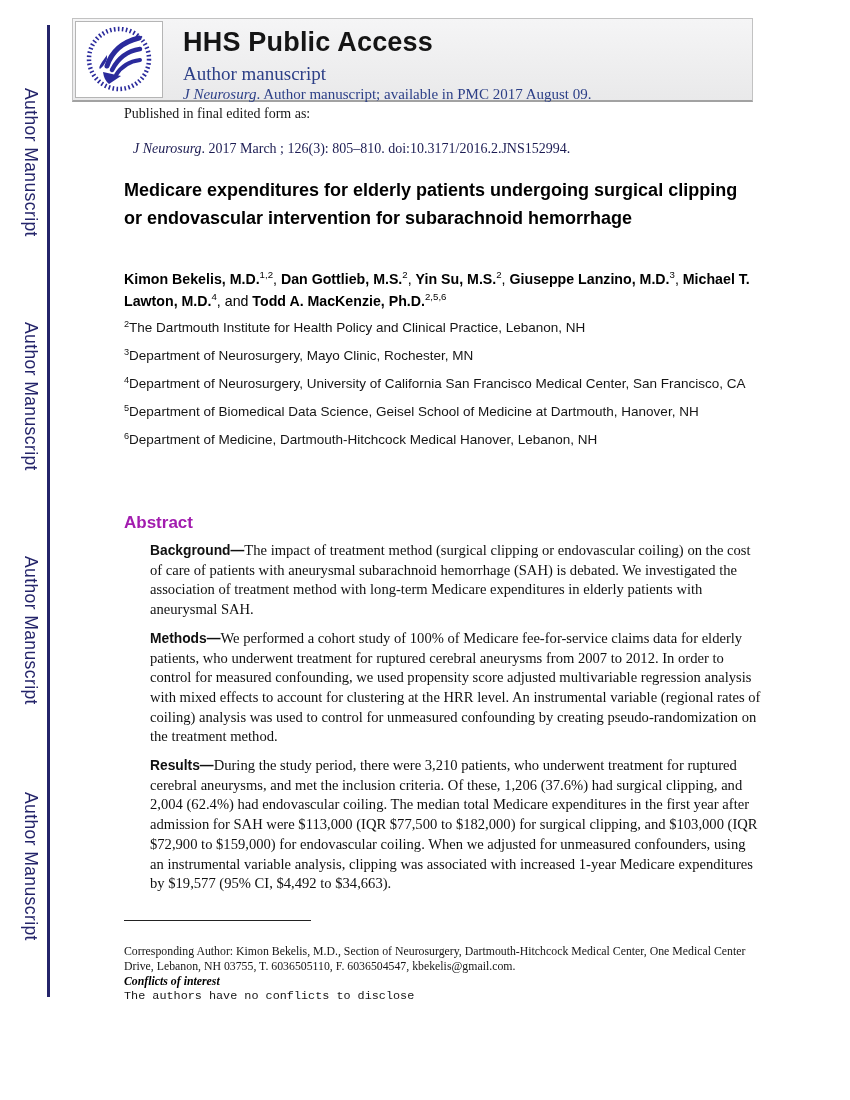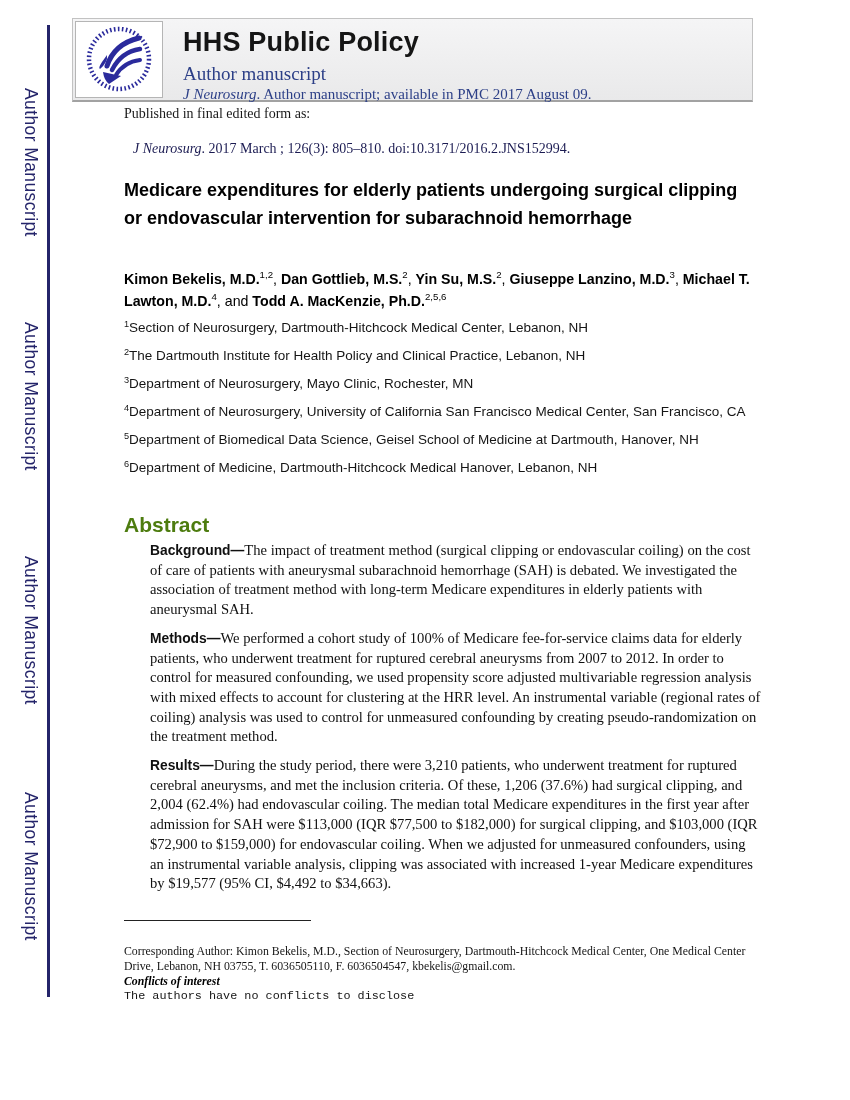--- a/index.html
+++ b/index.html
@@ -63,21 +63,21 @@
     font-size:14.2px; font-weight:bold; line-height:22px; color:#000;
   }
   .authors .sep { font-weight:normal; }
   sup { font-size:68%; line-height:0; vertical-align:super; font-weight:normal; }
   .affils { position:absolute; left:124px; top:318px; width:622px; }
   .affil { font-size:13.5px; line-height:19px; margin-bottom:9px; color:#151515; }
 
   
   .abs-heading {
     position:absolute; left:124px; top:513px;
-    font-size:21px; font-weight:bold; color:#4d7c0f;
+    font-size:17px; font-weight:bold; color:#a21caf;
   }
   .abs-body { position:absolute; left:150px; top:541px; width:612px; }
   .abs-para {
     font-family:"Liberation Serif", serif;
     font-size:14.6px; line-height:19.7px; color:#101010;
     margin:0 0 9px 0; text-align:left;
   }
   .abs-para .lbl {
     font-family:"Liberation Sans", sans-serif;
     font-weight:bold; font-size:13.8px;margin-top:31px;
@@ -117,36 +117,35 @@
   <div class="logo-box">
     <svg width="86" height="75" viewBox="0 0 86 75">
       <circle cx="43" cy="37" r="30" fill="none" stroke="#2a2a9c" stroke-width="4.5" stroke-dasharray="1.6 2.4"></circle>
       <path d="M63 16 Q38 22 31 44" fill="none" stroke="#2a2a9c" stroke-width="5" stroke-linecap="round"></path>
       <path d="M64 27 Q45 30 36 48" fill="none" stroke="#2a2a9c" stroke-width="4.5" stroke-linecap="round"></path>
       <path d="M64 38 Q48 40 40 53" fill="none" stroke="#2a2a9c" stroke-width="4" stroke-linecap="round"></path>
       <path d="M24 47 Q32 40 31 33 L26 40 Q22 46 24 47 Z" fill="#2a2a9c"></path>
       <path d="M27 50 L45 54 L33 62 Q28 58 27 50 Z" fill="#2a2a9c"></path>
     </svg>
   </div>
-  <div class="banner-title">HHS Public Policy</div>
+  <div class="banner-title">HHS Public Access</div>
   <div class="banner-sub serif">Author manuscript</div>
   <div class="banner-cite serif"><span class="jrnl">J Neurosurg</span><span>. Author manuscript; available in PMC 2017 August 09.</span></div>
 </div>
 
 <div class="published serif">
   <div>Published in final edited form as:</div>
   <div class="cite-line"><span class="jrnl">J Neurosurg</span><span>. 2017 March ; 126(3): 805–810. doi:10.3171/2016.2.JNS152994.</span></div>
 </div>
 
 <div class="art-title">Medicare expenditures for elderly patients undergoing surgical clipping or endovascular intervention for subarachnoid hemorrhage</div>
 
 <div class="authors"><span>Kimon Bekelis, M.D.</span><sup>1,2</sup><span class="sep">, </span><span>Dan Gottlieb, M.S.</span><sup>2</sup><span class="sep">, </span><span>Yin Su, M.S.</span><sup>2</sup><span class="sep">, </span><span>Giuseppe Lanzino, M.D.</span><sup>3</sup><span class="sep">, </span><span>Michael T. Lawton, M.D.</span><sup>4</sup><span class="sep">, and </span><span>Todd A. MacKenzie, Ph.D.</span><sup>2,5,6</sup></div>
 
 <div class="affils">
-  <div class="affil"><sup>1</sup><span>Section of Neurosurgery, Dartmouth-Hitchcock Medical Center, Lebanon, NH</span></div>
   <div class="affil"><sup>2</sup><span>The Dartmouth Institute for Health Policy and Clinical Practice, Lebanon, NH</span></div>
   <div class="affil"><sup>3</sup><span>Department of Neurosurgery, Mayo Clinic, Rochester, MN</span></div>
   <div class="affil"><sup>4</sup><span>Department of Neurosurgery, University of California San Francisco Medical Center, San Francisco, CA</span></div>
   <div class="affil"><sup>5</sup><span>Department of Biomedical Data Science, Geisel School of Medicine at Dartmouth, Hanover, NH</span></div>
   <div class="affil"><sup>6</sup><span>Department of Medicine, Dartmouth-Hitchcock Medical Hanover, Lebanon, NH</span></div>
 </div>
 
 <div class="abs-heading">Abstract</div>
 <div class="abs-body">
   <p class="abs-para"><span class="lbl">Background—</span><span>The impact of treatment method (surgical clipping or endovascular coiling) on the cost of care of patients with aneurysmal subarachnoid hemorrhage (SAH) is debated. We investigated the association of treatment method with long-term Medicare expenditures in elderly patients with aneurysmal SAH.</span></p>

